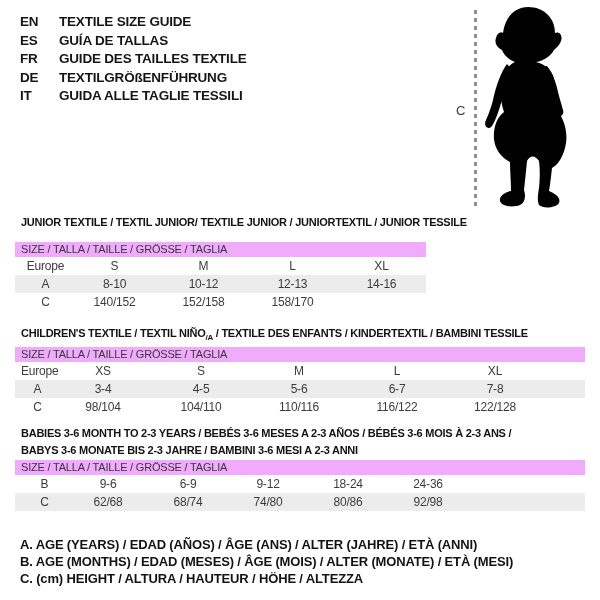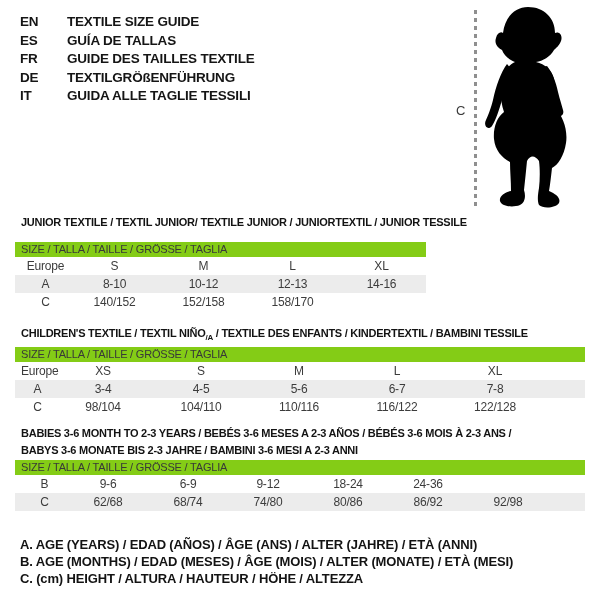--- a/index.html
+++ b/index.html
@@ -6,36 +6,36 @@
   html,body { background:#fff; }
   .page {
     position:relative; width:600px; height:600px; background:#ffffff;
     font-family:"Liberation Sans", sans-serif; color:#111; overflow:hidden;
   }
   .abs { position:absolute; }
 
   
   .lang-block { left:20px; top:13px; font-weight:bold; font-size:13.5px;
                 line-height:18.6px; letter-spacing:-0.2px; color:#151515; }
-  .lang-row { display:flex;gap:8px; }
+  .lang-row { display:flex; }
   .lang-code { width:39px; }
 
   
   .measure-line { left:474px; top:10px; width:3px; height:196px;
     background:repeating-linear-gradient(to bottom,#8f8f8f 0px,#8f8f8f 4px,transparent 4px,transparent 8px); }
   .measure-label { left:456px; top:103px; font-size:13px; color:#3a3a3a; }
   .baby-svg { left:483px; top:4px; }
 
   
   .sec-title { font-weight:bold; font-size:11px; letter-spacing:-0.25px; color:#131313; white-space:nowrap; }
   .sub-a { font-size:8px; position:relative; top:2.5px; }
 
   
   .size-table { left:15px; font-size:12px; color:#3c3c3c; letter-spacing:-0.2px; }
-  .bar { height:15px; line-height:15px; background:#84cc16; padding-left:6px;
+  .bar { height:15px; line-height:15px; background:#f0abfc; padding-left:6px;
          font-size:11px; color:#383838; }
   .trow { display:grid; height:18px; line-height:18px; }
   .trow.alt { background:#ececec; }
   .t1 .trow { grid-template-columns:55px repeat(4,89px); }
   .t2 .trow { grid-template-columns:39px repeat(5,98px) 1fr; }
   .t3 .trow { grid-template-columns:53px repeat(6,80px) 1fr; }
   .cell { text-align:center; }
   .cell-label { text-align:center; padding-left:6px; }
 
   
@@ -156,21 +156,20 @@
       <span class="cell">18-24</span>
       <span class="cell">24-36</span>
       <span class="cell"></span>
     </div>
     <div class="trow alt">
       <span class="cell-label">C</span>
       <span class="cell">62/68</span>
       <span class="cell">68/74</span>
       <span class="cell">74/80</span>
       <span class="cell">80/86</span>
-      <span class="cell">86/92</span>
       <span class="cell">92/98</span>
       <span class="cell"></span>
     </div>
   </div>
 
   <div class="abs notes">
     <div>A. AGE (YEARS) / EDAD (AÑOS) / ÂGE (ANS) / ALTER (JAHRE) / ETÀ (ANNI)</div>
     <div>B. AGE (MONTHS) / EDAD (MESES) / ÂGE (MOIS) / ALTER (MONATE) / ETÀ (MESI)</div>
     <div>C. (cm) HEIGHT / ALTURA / HAUTEUR / HÖHE / ALTEZZA</div>
   </div>

